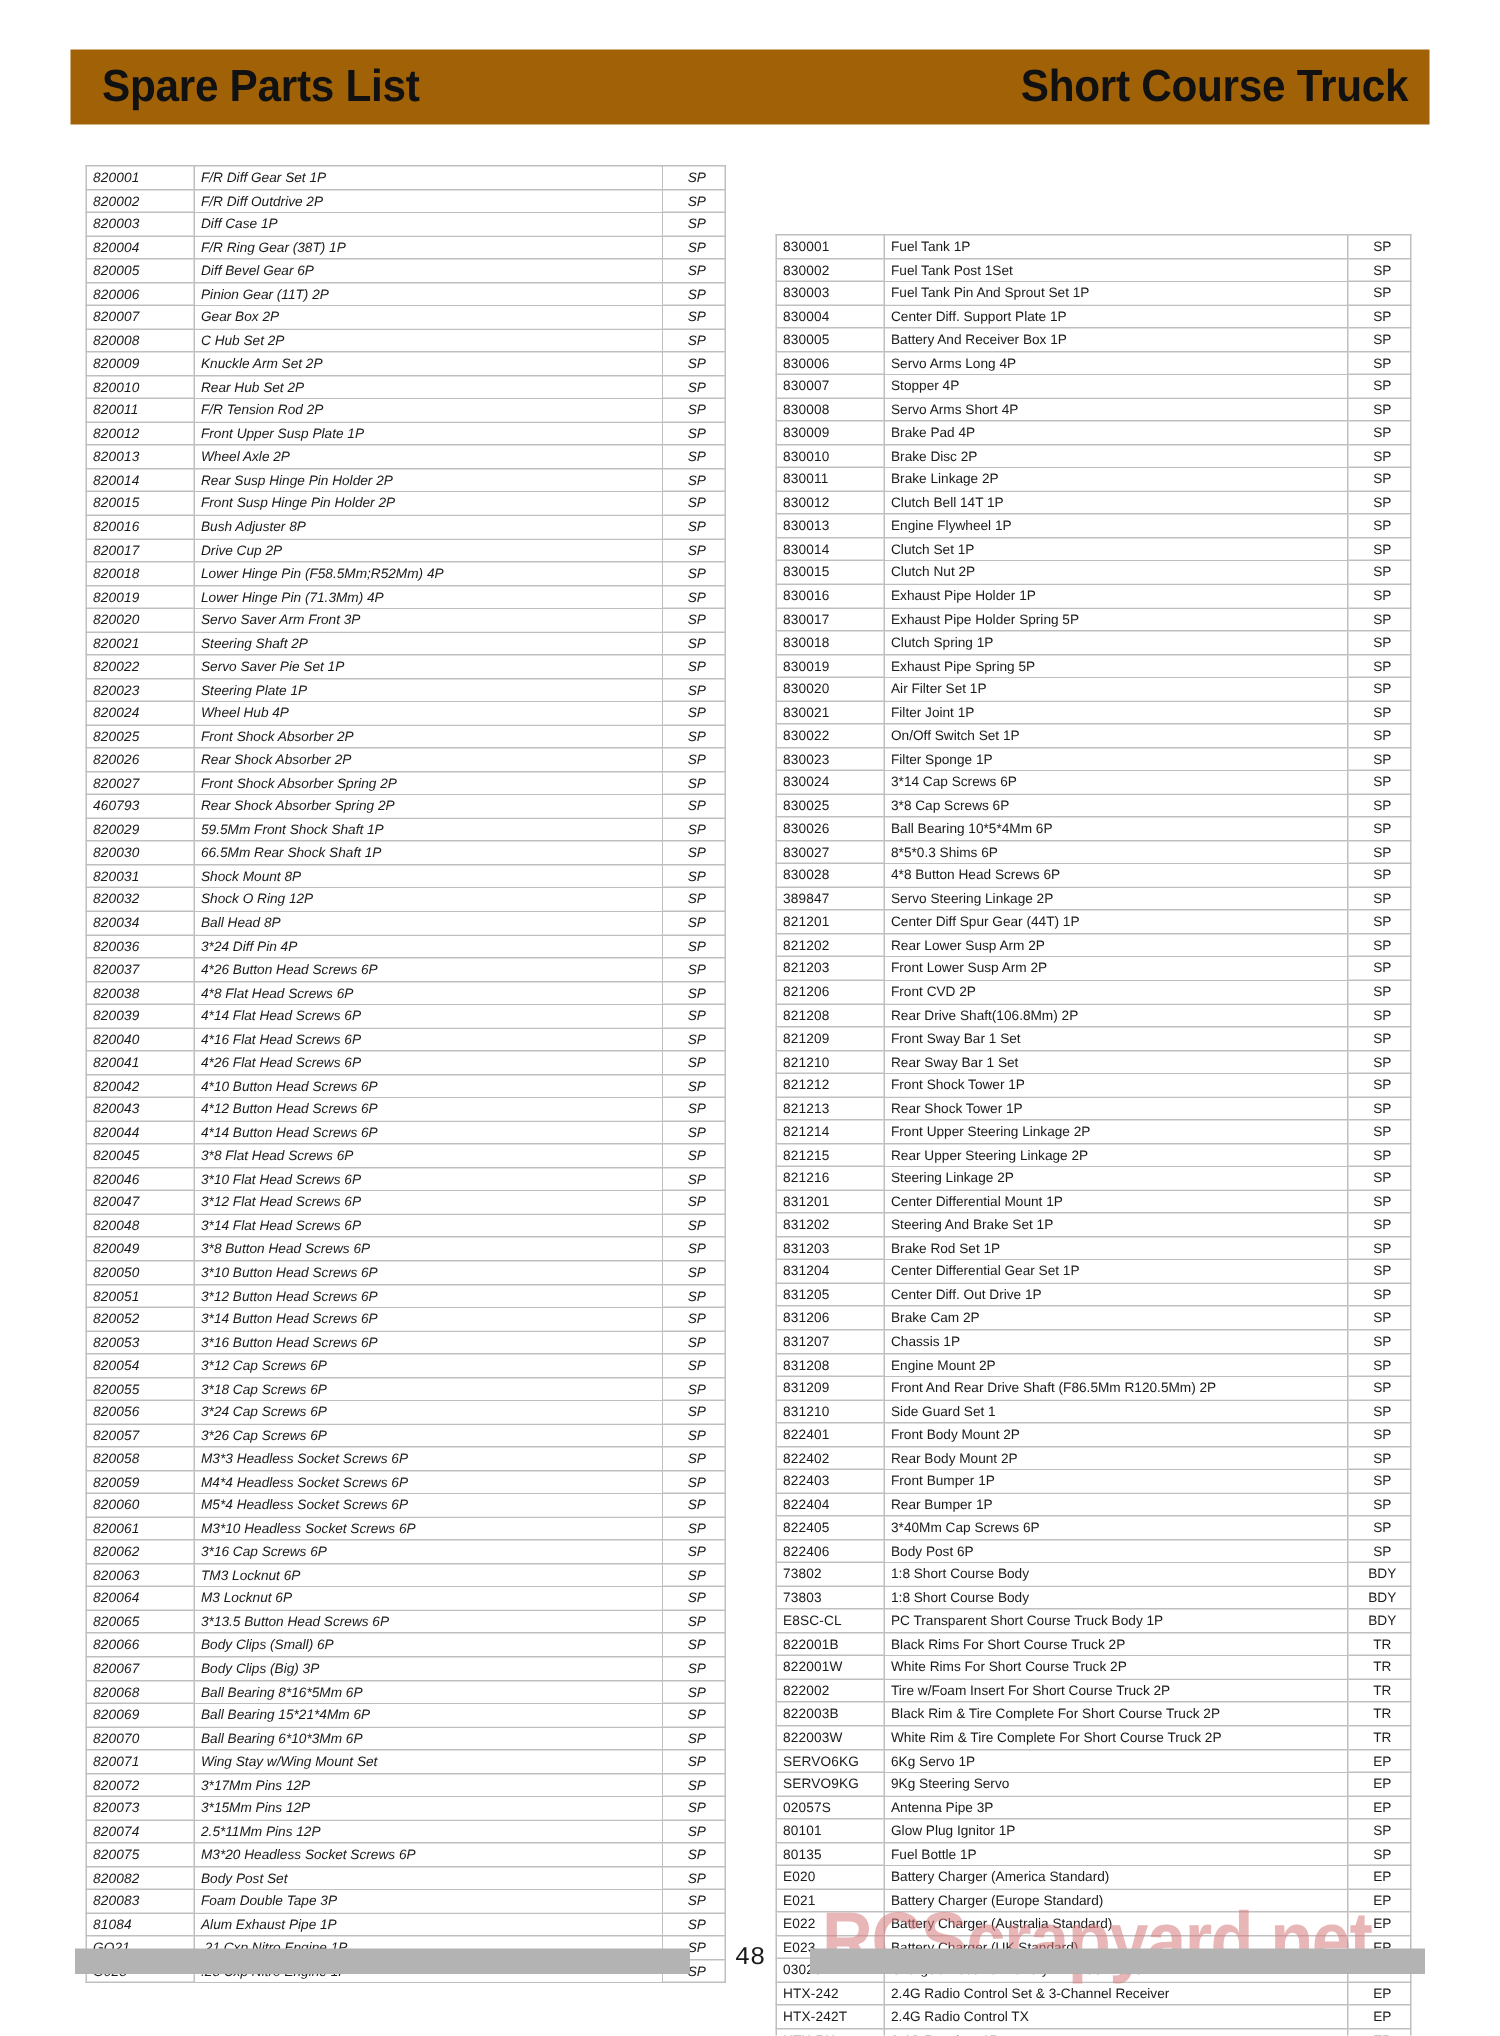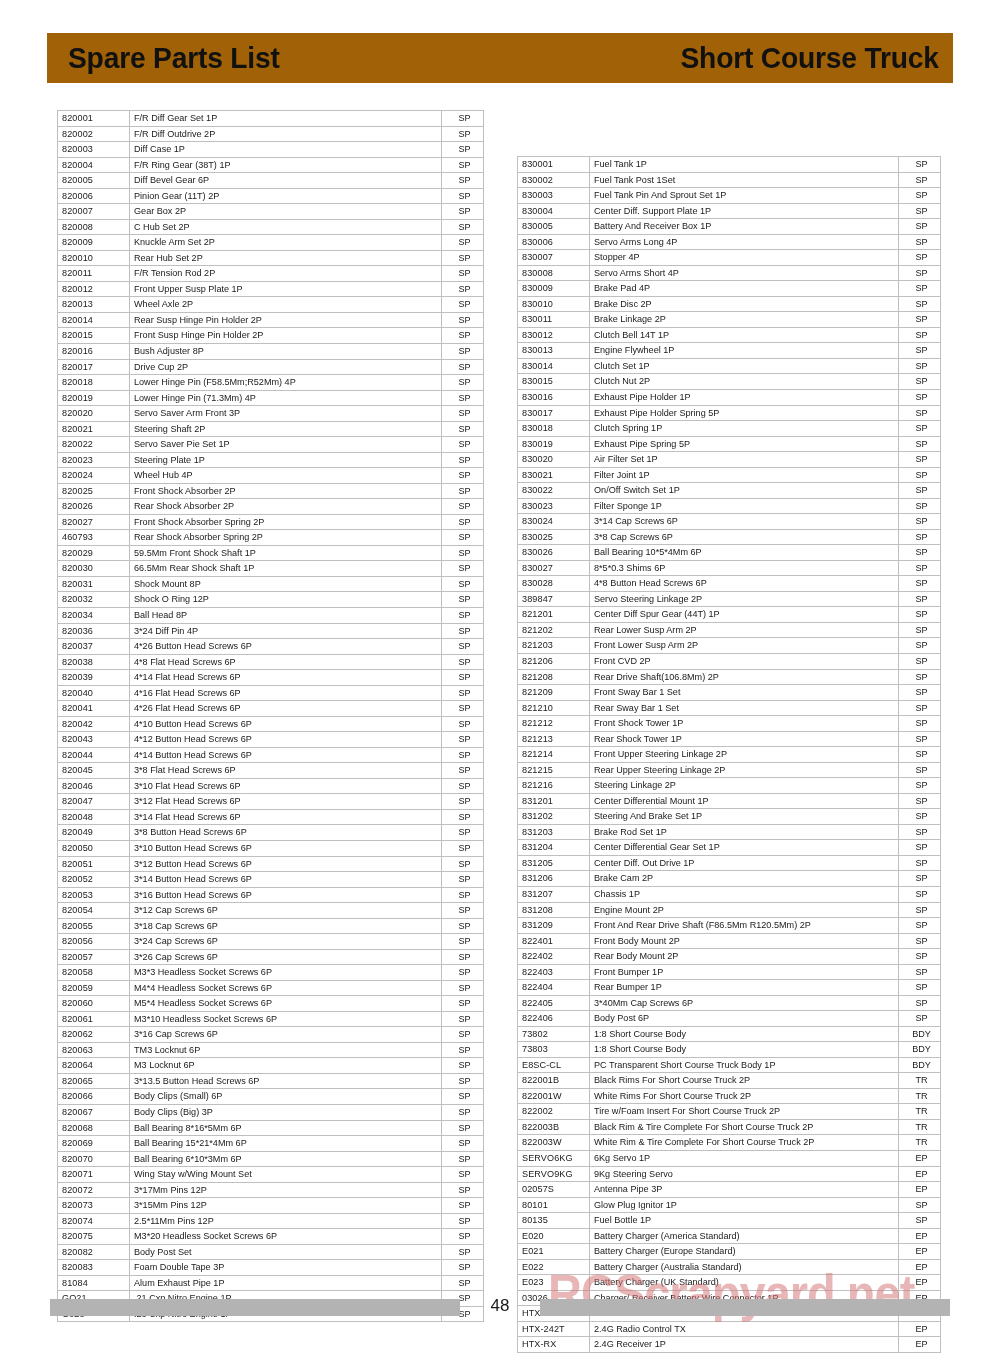--- a/index.html
+++ b/index.html
@@ -52,21 +52,21 @@
     width: 1000px;
   }
   .parts-table {
     position: absolute;
     top: 0;
     border-collapse: collapse;
     table-layout: fixed;
     font-size: 9.1px;
     color: #1a1a1a;
   }
-  #table-left  { left: 57px;  width: 427px; }
+  #table-left  { left: 57px;  width: 427px; font-style: italic; }
   #table-right { left: 517px; width: 424px; margin-top: 46px; }
 
   .parts-table tr { height: 14.53px; }
   .parts-table td {
     border: 1px solid #bfbfbf;
     padding: 0 0 0 4px;
     height: 14.53px;
     line-height: 14.53px;
     white-space: nowrap;
     overflow: hidden;
@@ -103,21 +103,21 @@
   #footer-bar-left  { left: 50px;  width: 410px; }
   #footer-bar-right { left: 540px; width: 410px; }
   #page-number {
     position: absolute;
     left: 0;
     top: 0;
     width: 1000px;
     text-align: center;
     font-size: 17px;
     color: #1a1a1a;
-    font-family: Liberation Sans, sans-serif;
+    font-family: Liberation Mono, monospace;
   }
 
   
   #watermark {
     position: absolute;
     left: 548px;
     top: 1262px;
     font-family: "Liberation Sans", sans-serif;
     font-weight: bold;
     font-size: 47px;
@@ -789,20 +789,25 @@
           <td class="c-code">831208</td>
           <td class="c-desc"><span>Engine Mount 2P</span></td>
           <td class="c-type">SP</td>
         </tr>
         <tr>
           <td class="c-code">831209</td>
           <td class="c-desc"><span>Front And Rear Drive Shaft (F86.5Mm R120.5Mm) 2P</span></td>
           <td class="c-type">SP</td>
         </tr>
         <tr>
+          <td class="c-code">831210</td>
+          <td class="c-desc"><span>Side Guard Set 1</span></td>
+          <td class="c-type">SP</td>
+        </tr>
+        <tr>
           <td class="c-code">822401</td>
           <td class="c-desc"><span>Front Body Mount  2P</span></td>
           <td class="c-type">SP</td>
         </tr>
         <tr>
           <td class="c-code">822402</td>
           <td class="c-desc"><span>Rear Body Mount  2P</span></td>
           <td class="c-type">SP</td>
         </tr>
         <tr>

